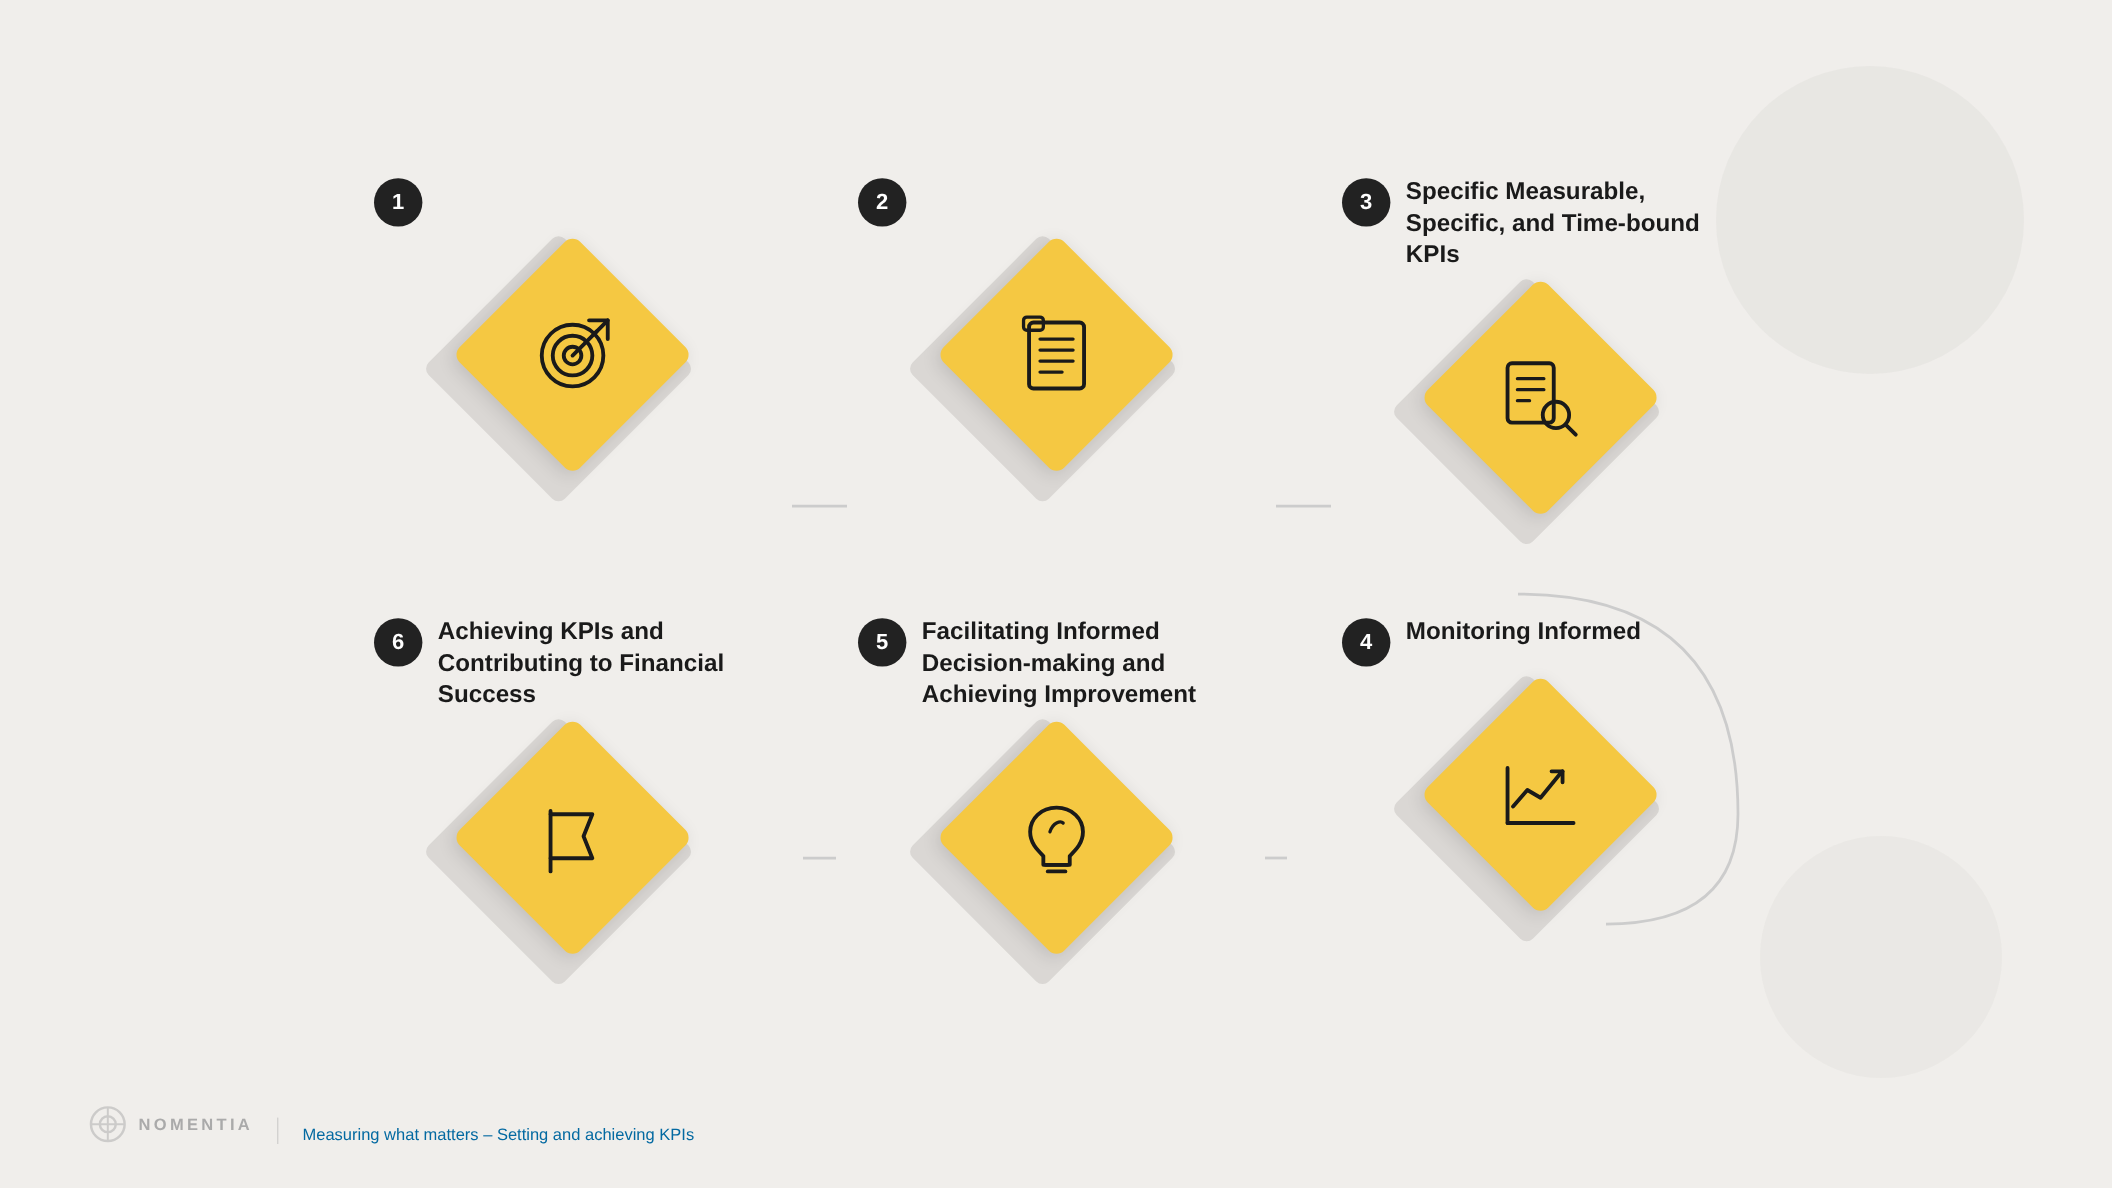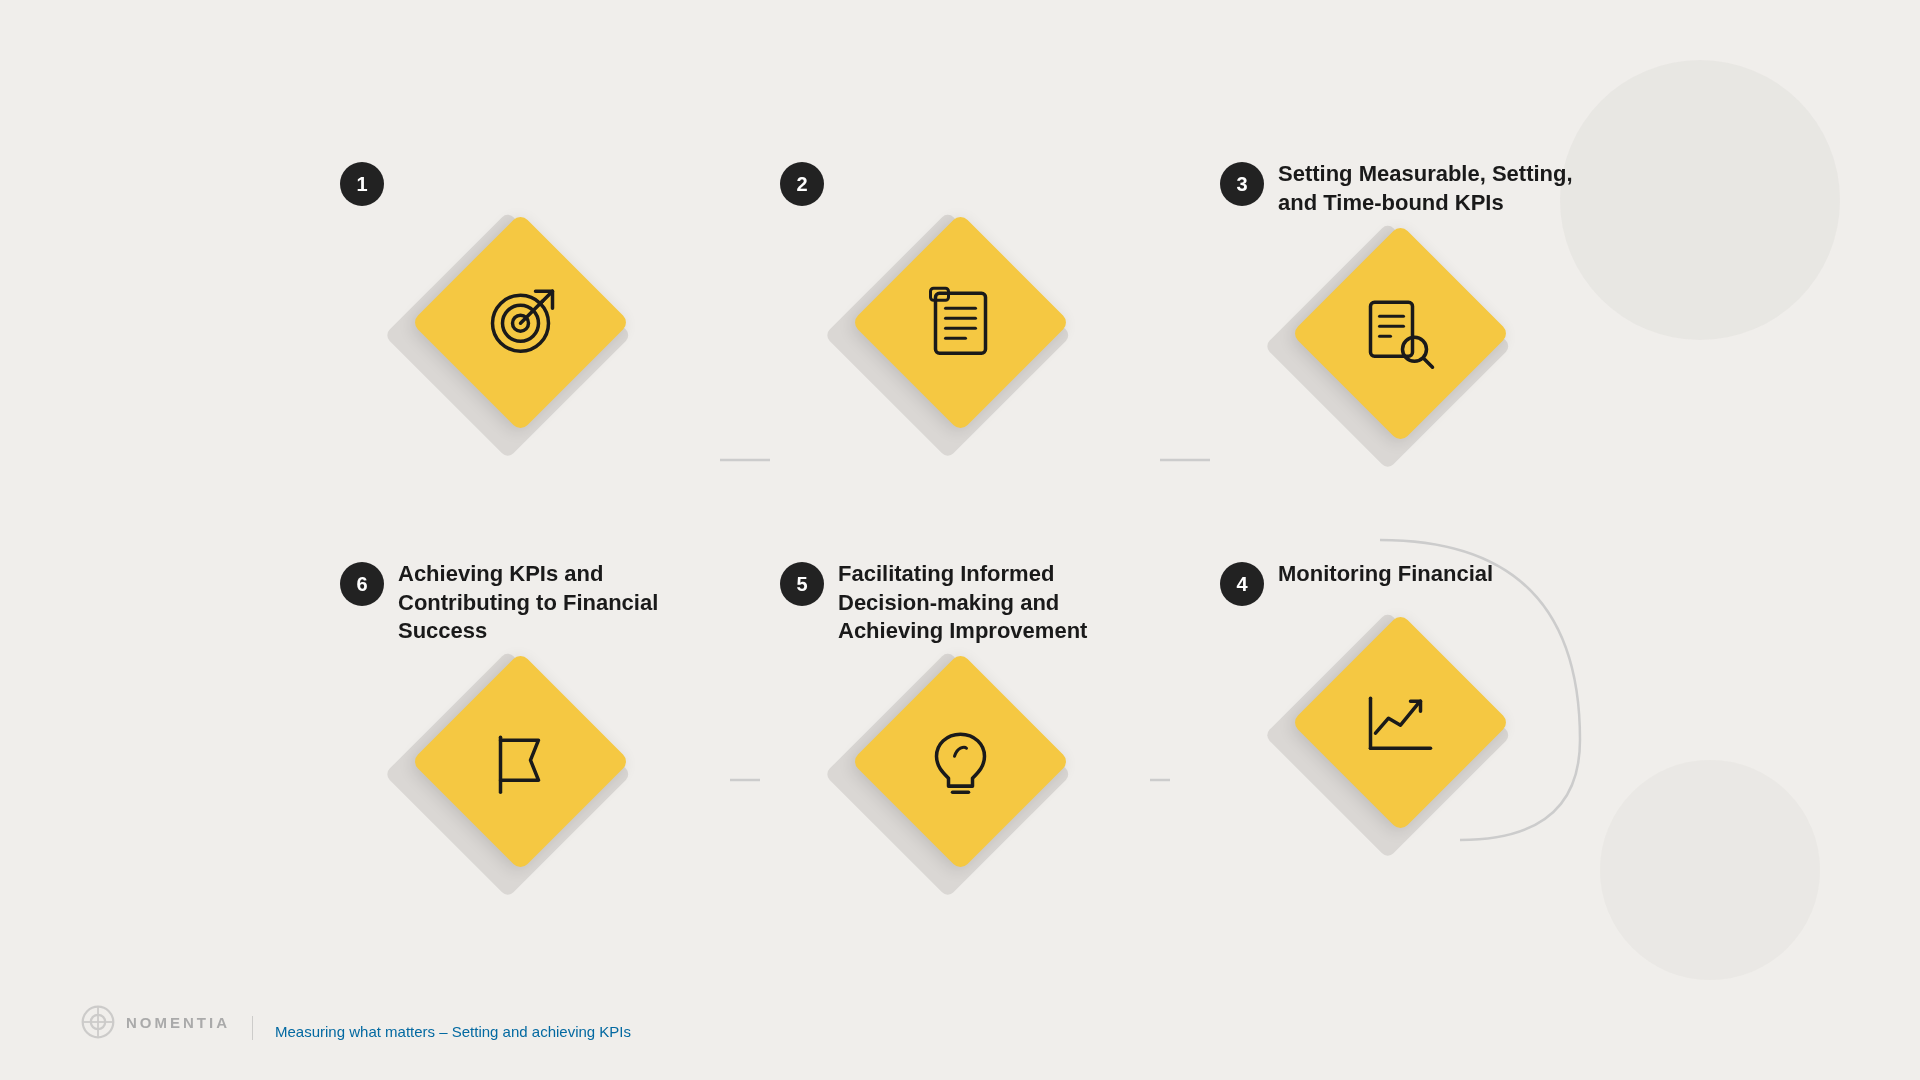--- a/index.html
+++ b/index.html
@@ -250,21 +250,21 @@
       <line x1="25" y1="55" x2="45" y2="55" stroke="#1a1a1a" stroke-width="3" stroke-linecap="round"></line>
       <rect x="10" y="5" width="18" height="12" rx="3" stroke="#1a1a1a" stroke-width="3" fill="none"></rect>
     </svg>
           </div>
         </div>
       </div>
     </div>
         <div class="card">
       <div class="card-header">
         <div class="number-badge">3</div>
-        <div class="card-title">Setting Measurable, Setting, and Time-bound KPIs</div>
+        <div class="card-title">Specific Measurable, Specific, and Time-bound KPIs</div>
       </div>
       <div class="diamond-container">
         <div class="diamond-shadow"></div>
         <div class="diamond">
           <div class="diamond-inner">
             <svg viewBox="0 0 80 80" fill="none" xmlns="http://www.w3.org/2000/svg">
       <rect x="10" y="8" width="42" height="54" rx="4" stroke="#1a1a1a" stroke-width="3.5" fill="none"></rect>
       <line x1="19" y1="22" x2="43" y2="22" stroke="#1a1a1a" stroke-width="3" stroke-linecap="round"></line>
       <line x1="19" y1="32" x2="43" y2="32" stroke="#1a1a1a" stroke-width="3" stroke-linecap="round"></line>
       <line x1="19" y1="42" x2="30" y2="42" stroke="#1a1a1a" stroke-width="3" stroke-linecap="round"></line>
@@ -307,21 +307,21 @@
       <line x1="32" y1="70" x2="48" y2="70" stroke="#1a1a1a" stroke-width="3.5" stroke-linecap="round"></line>
       <path d="M34 34 Q36 28 40 26 Q44 24 46 26" stroke="#1a1a1a" stroke-width="3" stroke-linecap="round" fill="none"></path>
     </svg>
           </div>
         </div>
       </div>
     </div>
         <div class="card">
       <div class="card-header">
         <div class="number-badge">4</div>
-        <div class="card-title">Monitoring Financial</div>
+        <div class="card-title">Monitoring Informed</div>
       </div>
       <div class="diamond-container">
         <div class="diamond-shadow"></div>
         <div class="diamond">
           <div class="diamond-inner">
             <svg viewBox="0 0 80 80" fill="none" xmlns="http://www.w3.org/2000/svg">
       <line x1="10" y1="65" x2="70" y2="65" stroke="#1a1a1a" stroke-width="3.5" stroke-linecap="round"></line>
       <line x1="10" y1="65" x2="10" y2="15" stroke="#1a1a1a" stroke-width="3.5" stroke-linecap="round"></line>
       <polyline points="15,50 28,35 40,42 58,20" stroke="#1a1a1a" stroke-width="3.5" stroke-linecap="round" stroke-linejoin="round" fill="none"></polyline>
       <polyline points="50,18 60,18 60,28" stroke="#1a1a1a" stroke-width="3.5" stroke-linecap="round" stroke-linejoin="round" fill="none"></polyline>

